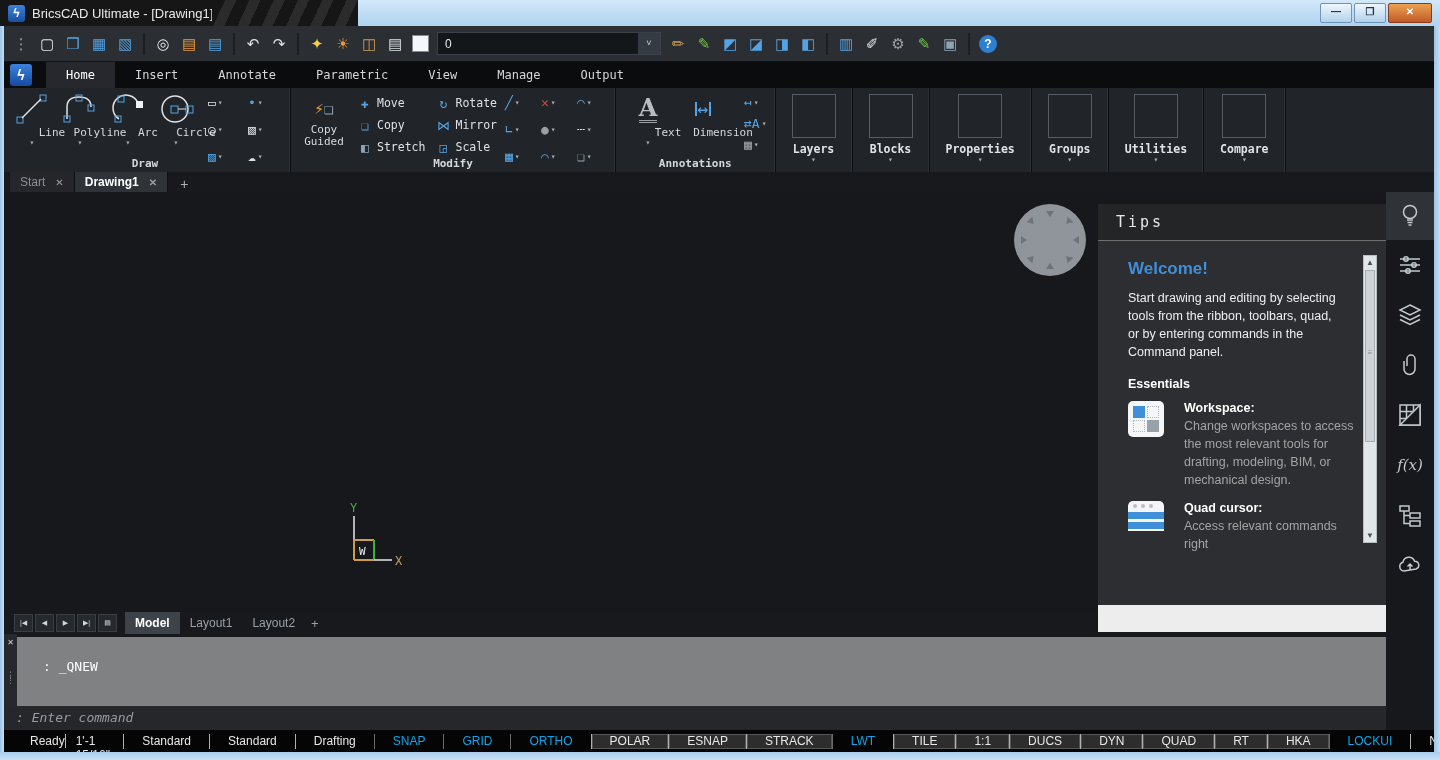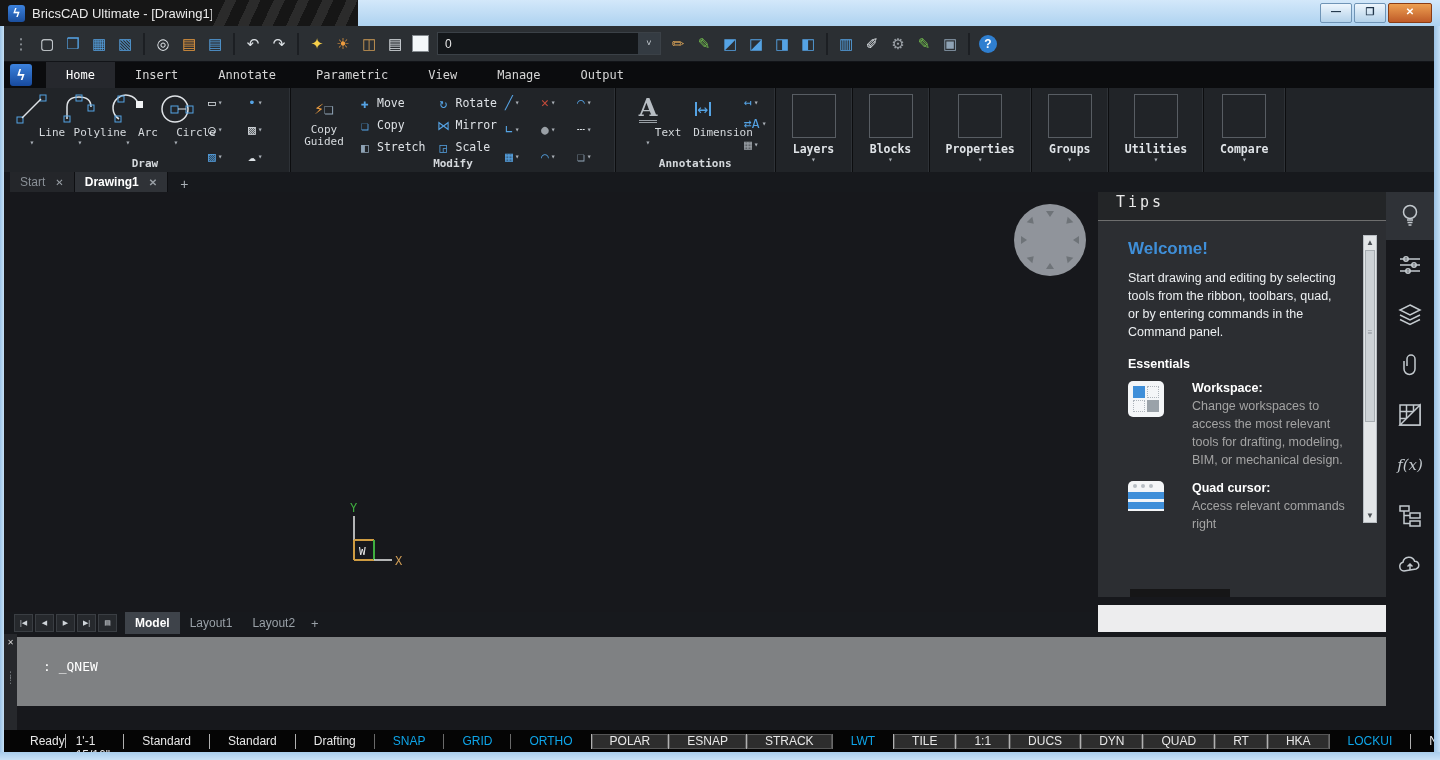--- a/index.html
+++ b/index.html
@@ -78,29 +78,29 @@
   .dtab[data-state="active"]{background:#2f3237;color:#fff;font-weight:bold;}
   .dtab .x{font-size:10px;color:#9aa0a6;}
   .dtab-add{padding:0 12px;color:#aab0b6;font-size:14px;}
 
   
   .canvas{position:absolute;left:4px;top:192px;width:1382px;height:420px;background:#17181c;z-index:10;}
   .compass{position:absolute;left:1008px;top:10px;}
   .ucs{position:absolute;left:320px;top:308px;}
 
   
-  .tips{position:absolute;left:1098px;top:184px;width:288px;height:413px;background:#2c2e32;z-index:30;}
+  .tips{position:absolute;left:1098px;top:204px;width:288px;height:413px;background:#2c2e32;z-index:30;}
   .tips-header{height:36px;background:#232527;border-bottom:1px solid #6e6e6e;color:#e8e8e8;
      font-size:15px;letter-spacing:3px;display:flex;align-items:center;padding-left:18px;}
   .tips-body{position:absolute;left:0;top:37px;right:0;bottom:0;overflow:hidden;}
   .tips-content{padding:18px 44px 0 30px;}
   .tips-welcome{color:#3f8fd9;font-weight:bold;font-size:17px;margin-bottom:10px;}
   .tips-intro{color:#eceff1;font-size:12.5px;line-height:18px;width:218px;}
   .tips-section{color:#fff;font-weight:bold;font-size:12.5px;margin:16px 0 10px 0;}
-  .tip-item{display:flex;gap:28px;margin-bottom:12px;width:230px;}
+  .tip-item{display:flex;gap:20px;margin-bottom:12px;width:230px;}
   .tip-txt .t{color:#fff;font-weight:bold;font-size:12.5px;margin-bottom:2px;}
   .tip-txt .d{color:#a3a3a3;font-size:12.5px;line-height:18px;}
   .ws-icon{width:36px;height:36px;border-radius:5px;background:#f4f6f8;flex-shrink:0;display:grid;
      grid-template-columns:12px 12px;grid-template-rows:12px 12px;gap:2px;padding:5px;box-sizing:border-box;}
   .ws-icon i{display:block;}
   .ws-a{background:#3f8fd9;}.ws-b{border:1px dotted #aeb5bc;}.ws-c{background:#9aa2a9;}
   .quad-icon{width:36px;height:30px;border-radius:5px 5px 0 0;background:#f4f6f8;flex-shrink:0;overflow:hidden;}
   .quad-dots{height:9px;display:flex;gap:4px;align-items:center;padding-left:5px;}
   .quad-dots i{width:4px;height:4px;border-radius:50%;background:#b7bec5;}
   .quad-bar{height:7px;background:#3f8fd9;margin-top:2px;}
@@ -638,20 +638,23 @@
     <span class="ltab-add">+</span>
   </div>
 
   <div class="cmd-handle">
     <div class="cmd-x">✕</div>
     <div class="cmd-dots">⋮<br>⋮</div>
   </div>
   <div class="cmd-hist mono">
     <span>: _QNEW</span>
   </div>
+  <div class="cmd-prompt mono">
+    <span>: Enter command</span>
+  </div>
 
   <div class="statusbar">
     <span class="sb-ready">Ready</span>
     <div class="sb-right">
       <span class="sb-coords">1'-1 15/16", 10 5/8", 0"</span>
       <div style="display:flex;align-items:center;">
 
       <span class="sb-field" data-state="plain">Standard</span>
           <span class="sb-field" data-state="plain">Standard</span>
           <span class="sb-field" data-state="plain">Drafting</span>

